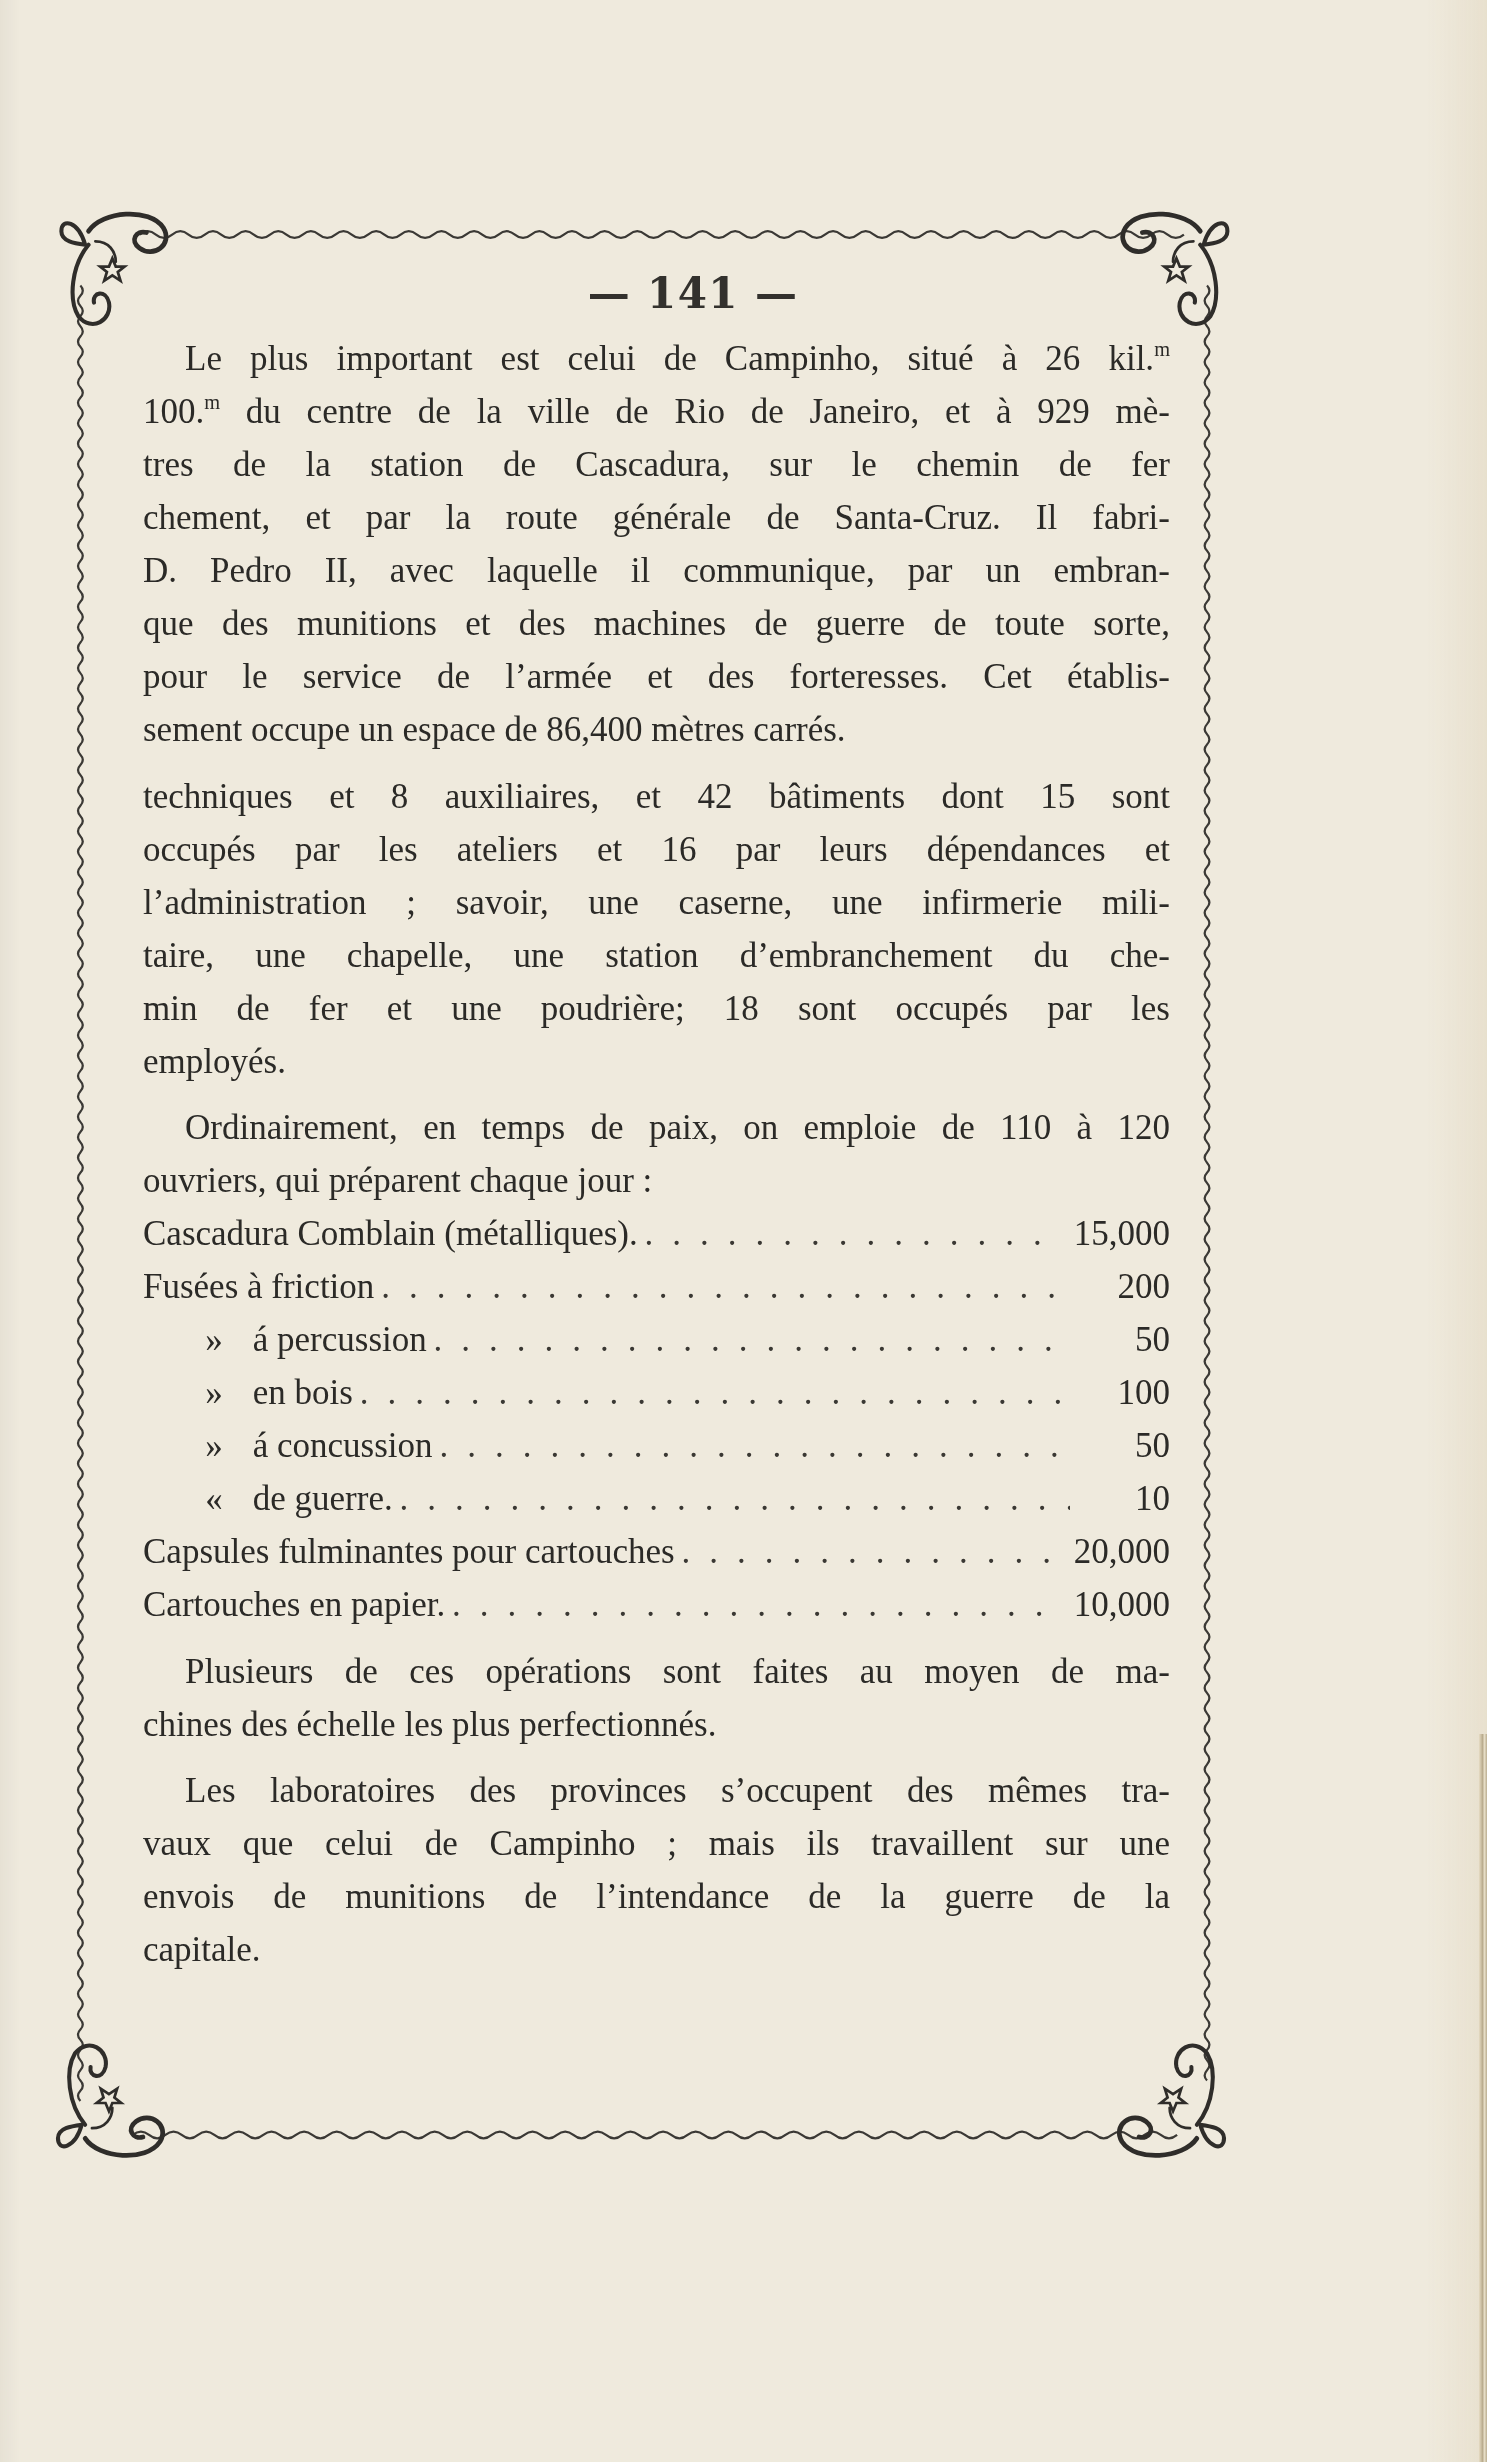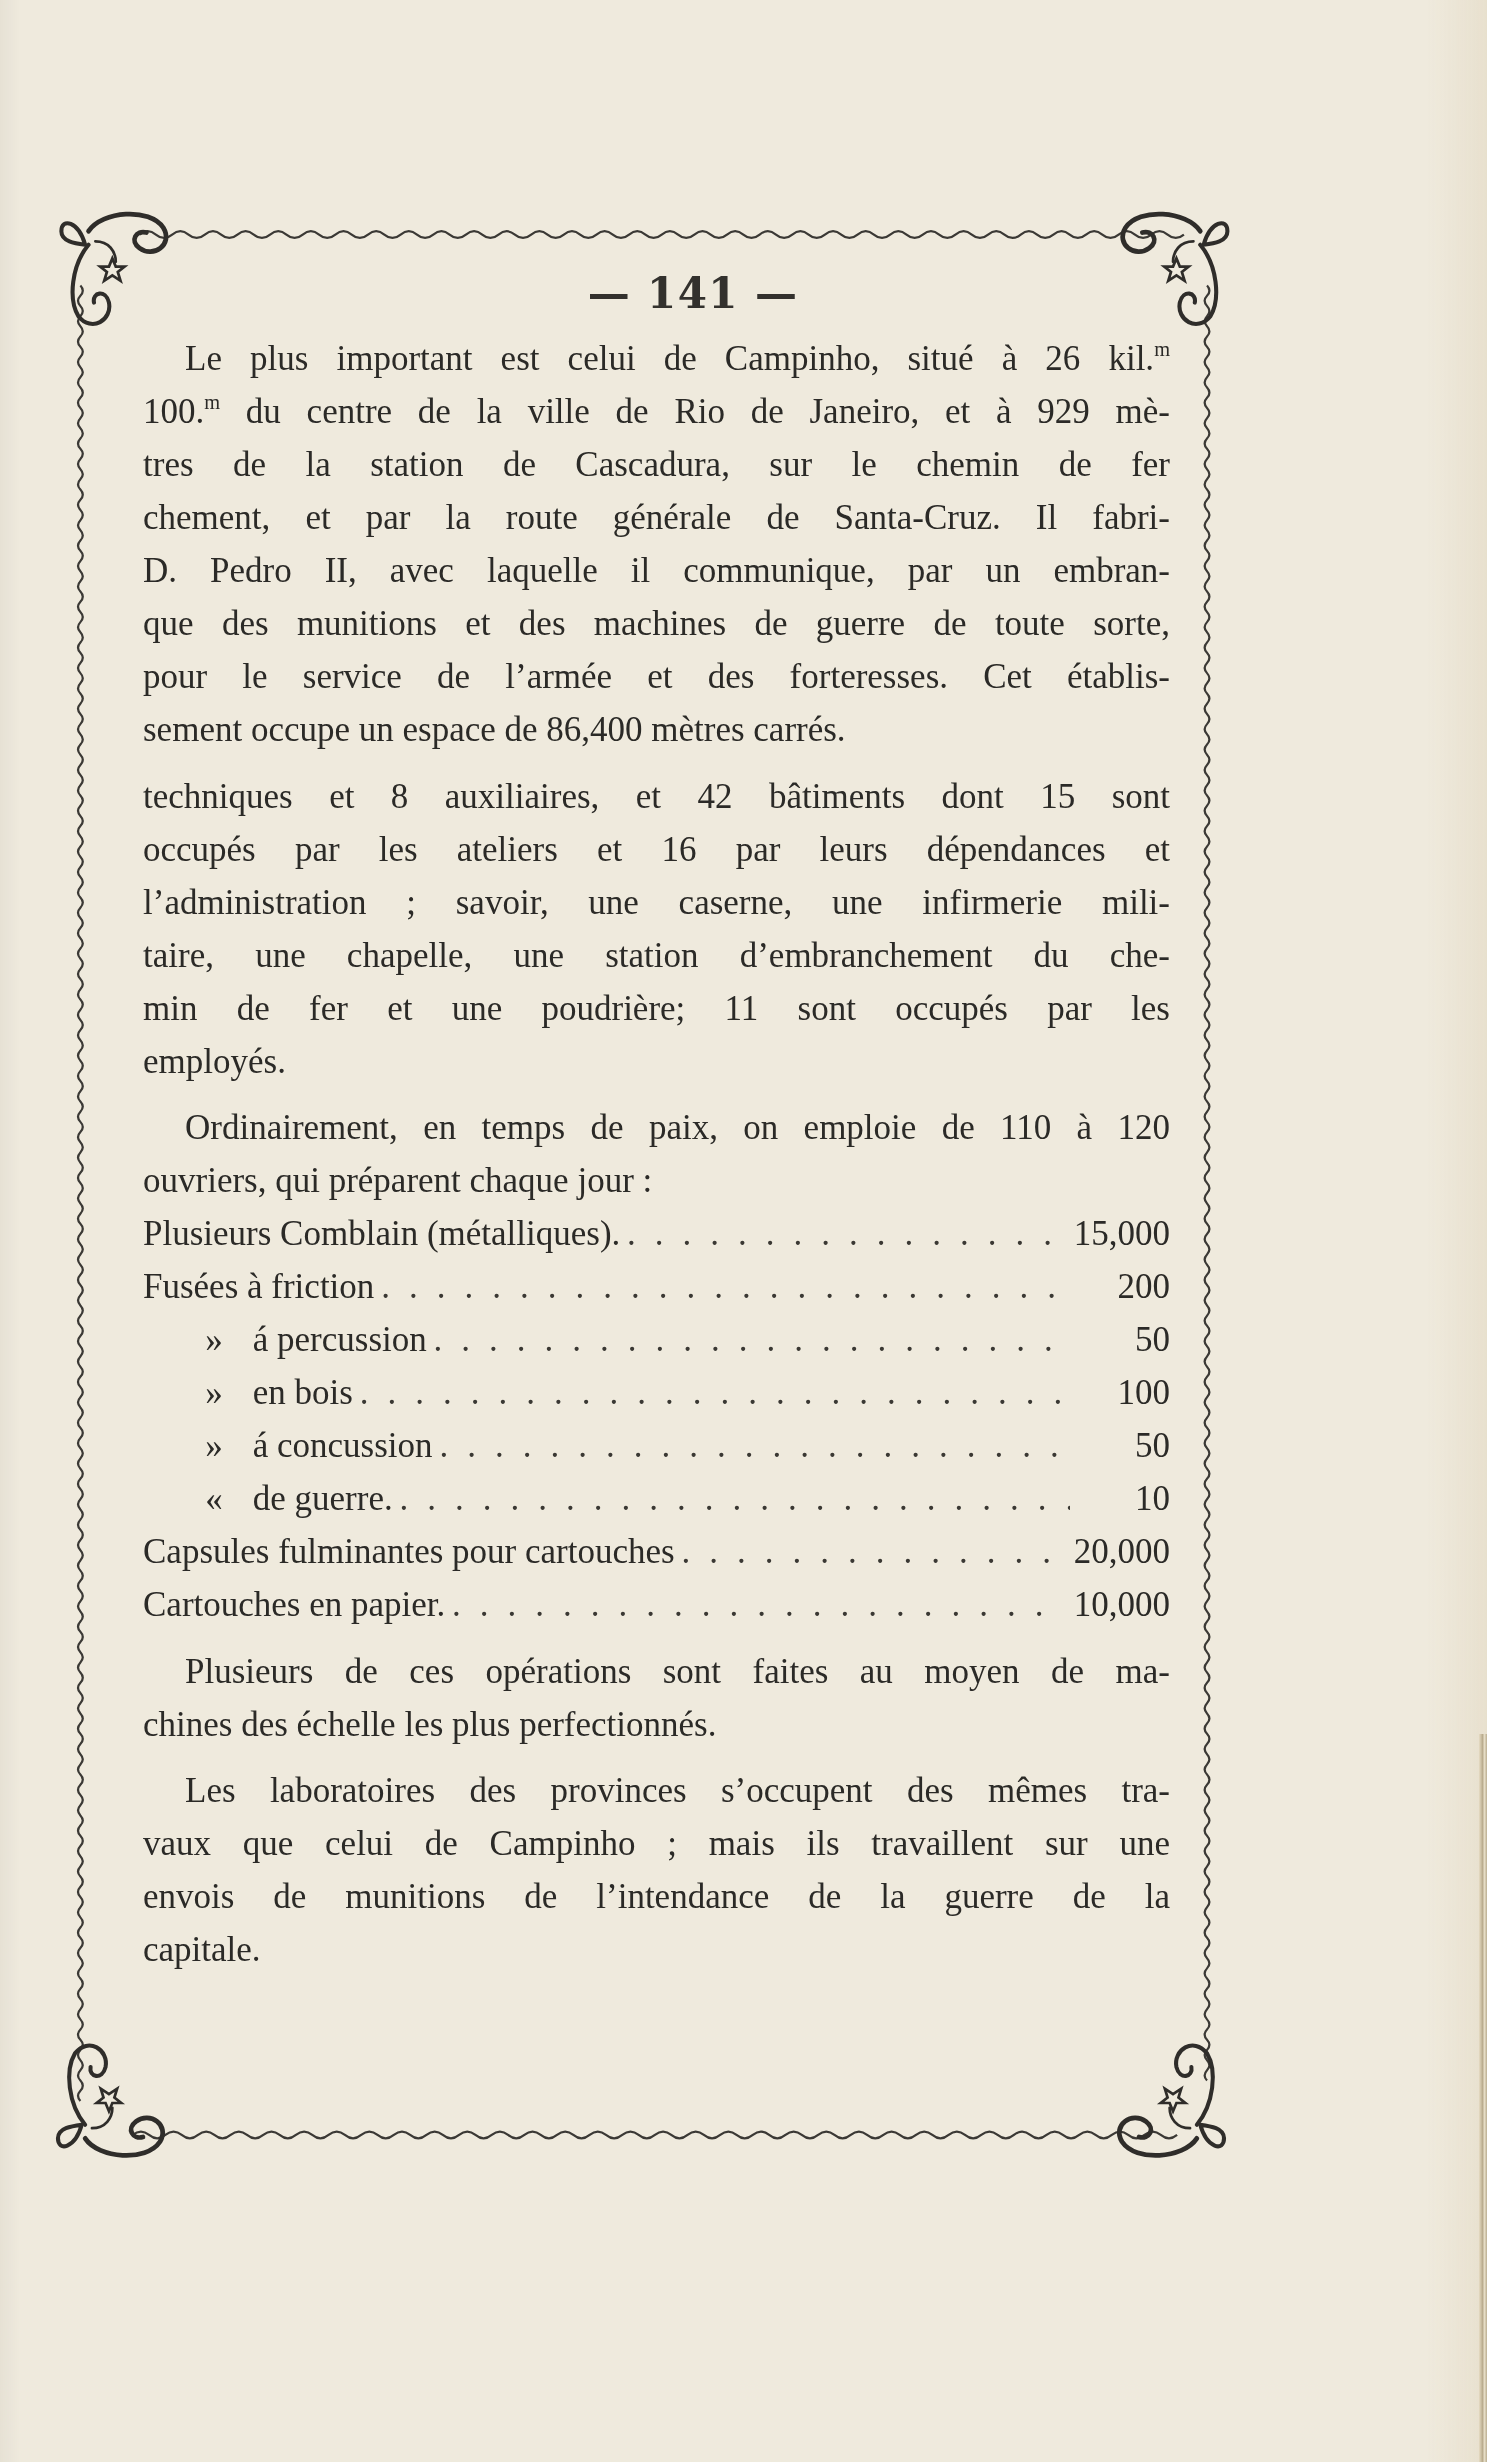--- a/index.html
+++ b/index.html
@@ -102,32 +102,32 @@
         <span class="line"><span>que des munitions et des machines de guerre de toute sorte,</span></span>
         <span class="line"><span>pour le service de l’armée et des forteresses. Cet établis-</span></span>
         <span class="line last"><span>sement occupe un espace de 86,400 mètres carrés.</span></span>
       </div>
       <div class="gap"></div>
       <div class="para">
         <span class="line"><span>techniques et 8 auxiliaires, et 42 bâtiments dont 15 sont</span></span>
         <span class="line"><span>occupés par les ateliers et 16 par leurs dépendances et</span></span>
         <span class="line"><span>l’administration ; savoir, une caserne, une infirmerie mili-</span></span>
         <span class="line"><span>taire, une chapelle, une station d’embranchement du che-</span></span>
-        <span class="line"><span>min de fer et une poudrière; 11 sont occupés par les</span></span>
+        <span class="line"><span>min de fer et une poudrière; 18 sont occupés par les</span></span>
         <span class="line last"><span>employés.</span></span>
       </div>
       <div class="gap"></div>
       <div class="para">
         <span class="line"><span class="indent"></span><span>Ordinairement, en temps de paix, on emploie de 110 à 120</span></span>
         <span class="line last"><span>ouvriers, qui préparent chaque jour :</span></span>
       </div>
     </div>
   <div id="table">
       <div class="row">
-        <span class="label"><span>Plusieurs Comblain (métalliques).</span></span>
+        <span class="label"><span>Cascadura Comblain (métalliques).</span></span>
         <span class="leader">........................................</span>
         <span class="value">15,000</span>
       </div>
       <div class="row">
         <span class="label"><span>Fusées à friction</span></span>
         <span class="leader">........................................</span>
         <span class="value">200</span>
       </div>
       <div class="row">
         <span class="label"><span class="ditto">»</span> <span>á percussion</span></span>

